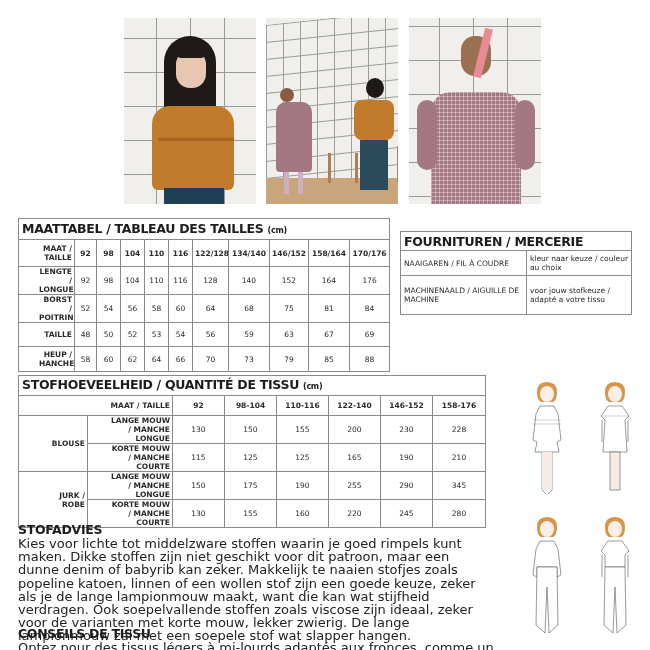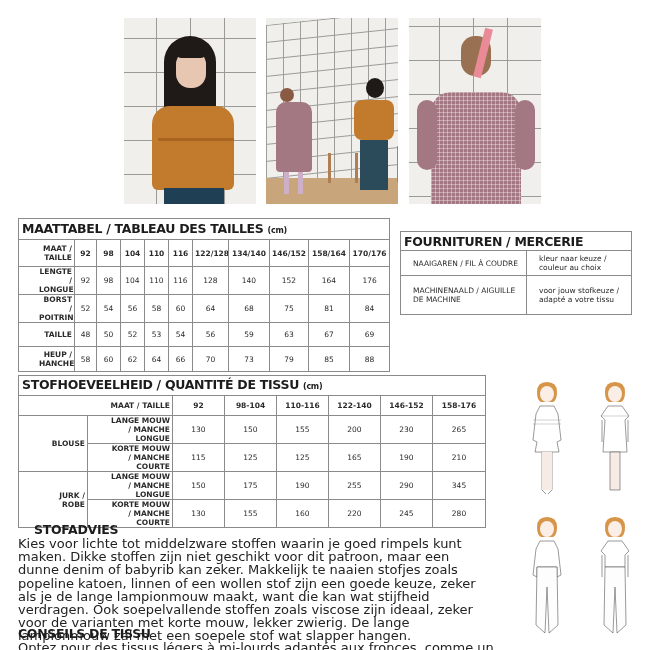--- a/index.html
+++ b/index.html
@@ -9,21 +9,21 @@
   .photo { position:absolute; overflow:hidden; background:#eeeeea; }
   .tile { position:absolute; inset:0;
     background-image: linear-gradient(#9a9a96 1px, transparent 1px), linear-gradient(90deg, #9a9a96 1px, transparent 1px);
     background-size: 34px 34px; background-color:#f0efeb; }
   table.grid { position:absolute; border-collapse:collapse; table-layout:fixed; }
   table.grid td { border:1px solid #8a8a8a; font-size:7.5px; font-weight:bold; color:#2a2a2a;
     text-align:center; padding:0 2px; line-height:9px; overflow:hidden; }
   table.grid td.lbl { text-align:right; padding-left:20px; }
   table.grid td.title { text-align:left; font-size:12.5px; font-weight:900; letter-spacing:-0.3px; padding-left:3px; color:#1c1c1c; }
   table.grid td.title small { font-size:8px; font-weight:bold; }
-  table.grid td.norm { font-weight:normal; text-align:left; padding-left:12px; }
+  table.grid td.norm { font-weight:normal; text-align:left; padding-left:3px; }
   table.grid td.num { font-weight:normal; }
   .sec-h { position:absolute; font-size:12.5px; font-weight:900; color:#1c1c1c; letter-spacing:-0.3px; }
   .para { position:absolute; font-size:13px; line-height:13.2px; color:#222; }
   .fig { position:absolute; }
 </style>
 </head>
 <body>
 
 <div class="photo" style="left:124px;top:18px;width:132px;height:186px;">
   <div class="tile" style="background-size:34px 34px;background-position:-2px 20px;"></div>
@@ -195,21 +195,21 @@
     <td>158-176</td>
   </tr>
   <tr style="height:25px">
     <td class="lbl" rowspan="2">BLOUSE</td>
     <td class="lbl">LANGE MOUW / MANCHE LONGUE</td>
     <td class="num">130</td>
     <td class="num">150</td>
     <td class="num">155</td>
     <td class="num">200</td>
     <td class="num">230</td>
-    <td class="num">265</td>
+    <td class="num">228</td>
   </tr>
   <tr style="height:25px">
     <td class="lbl">KORTE MOUW / MANCHE COURTE</td>
     <td class="num">115</td>
     <td class="num">125</td>
     <td class="num">125</td>
     <td class="num">165</td>
     <td class="num">190</td>
     <td class="num">210</td>
   </tr>
@@ -228,21 +228,21 @@
     <td class="num">130</td>
     <td class="num">155</td>
     <td class="num">160</td>
     <td class="num">220</td>
     <td class="num">245</td>
     <td class="num">280</td>
   </tr>
 </tbody>
   </table>
 
-<div class="sec-h" style="left:18px;top:522px;margin-left:16px;">STOFADVIES</div>
+<div class="sec-h" style="left:18px;top:522px;">STOFADVIES</div>
 <div class="para" style="left:18px;top:537px;width:475px;">Kies voor lichte tot middelzware stoffen waarin je goed rimpels kunt maken. Dikke stoffen zijn niet geschikt voor dit patroon, maar een dunne denim of babyrib kan zeker. Makkelijk te naaien stofjes zoals popeline katoen, linnen of een wollen stof zijn een goede keuze, zeker als je de lange lampionmouw maakt, want die kan wat stijfheid verdragen. Ook soepelvallende stoffen zoals viscose zijn ideaal, zeker voor de varianten met korte mouw, lekker zwierig. De lange lampionmouw zal met een soepele stof wat slapper hangen.</div>
 
 <div class="sec-h" style="left:18px;top:626px;">CONSEILS DE TISSU</div>
 <div class="para" style="left:18px;top:641px;width:475px;white-space:nowrap;overflow:hidden;">Optez pour des tissus légers à mi-lourds adaptés aux fronces, comme un denim léger ou un velours</div>
 
 <svg class="fig" style="left:527px;top:380px;" width="40" height="120" viewBox="0 0 40 120">
   <path d="M10 12 Q10 2 20 2 Q30 2 30 12 Q30 20 26 22 L14 22 Q10 20 10 12Z" fill="#d7954a"></path>
   <ellipse cx="20" cy="14" rx="7" ry="8" fill="#fbeee6"></ellipse>
   <path d="M13 26 L27 26 L31 34 L34 60 L30 62 L32 72 L8 72 L10 62 L6 60 L9 34Z" fill="#fff" stroke="#555" stroke-width="0.6"></path>
   <path d="M6 40 L34 40 M6 44 L34 44" stroke="#888" stroke-width="0.4"></path>

